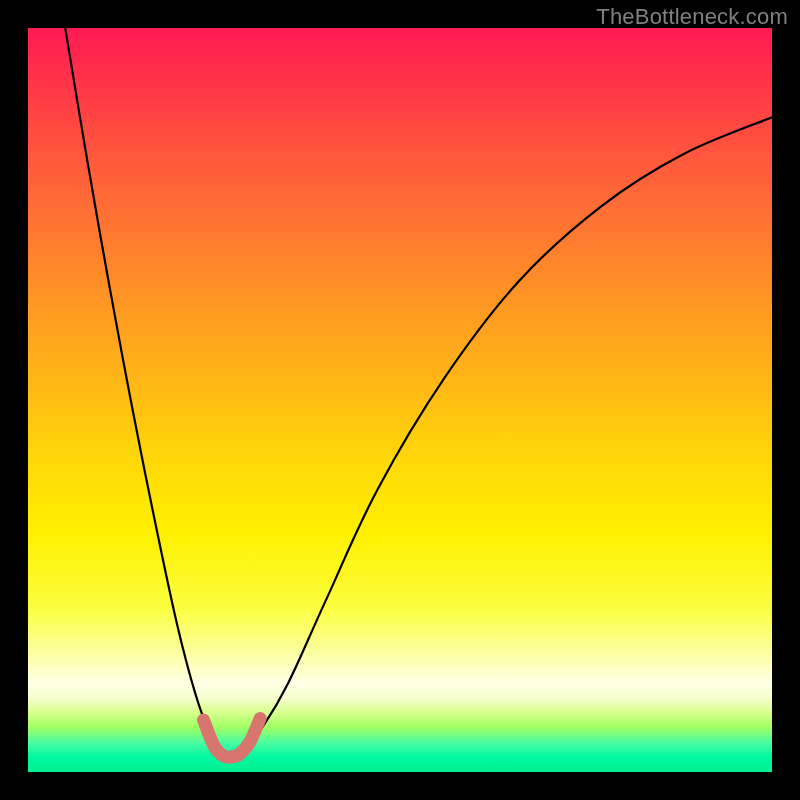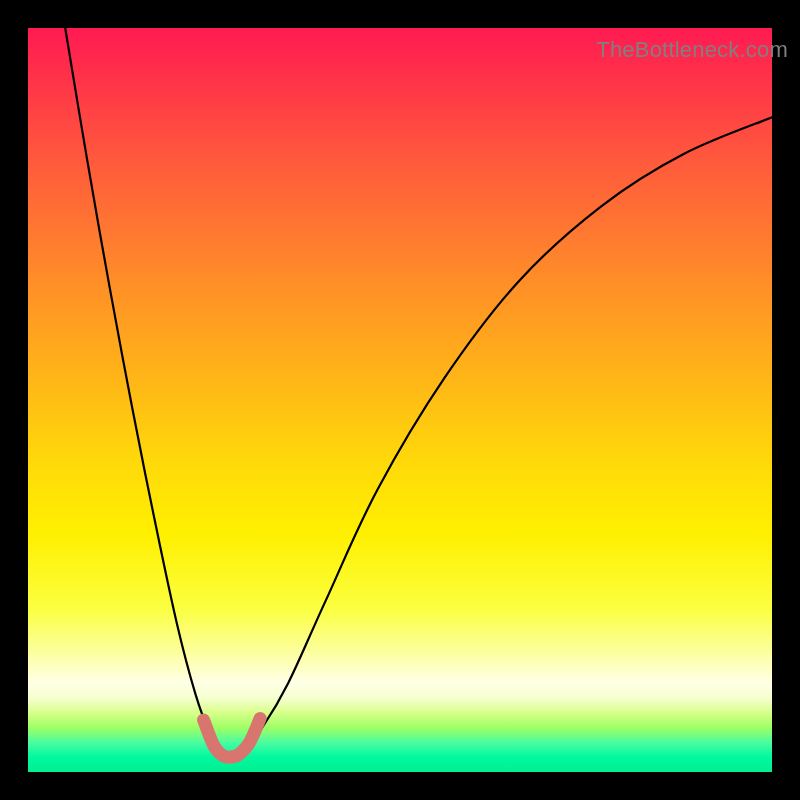--- a/index.html
+++ b/index.html
@@ -41,21 +41,20 @@
   .watermark {
     position: absolute;
     top: 4px;
     right: 12px;
     color: #808080;
     font-size: 22px;
     font-weight: 400;
     letter-spacing: 0.2px;
     z-index: 20;
     font-family: Arial, Helvetica, sans-serif;
-    margin-top: 33px;
   }
   svg.curves {
     position: absolute;
     left: 0;
     top: 0;
     width: 744px;
     height: 744px;
     overflow: visible;
   }
 </style>

